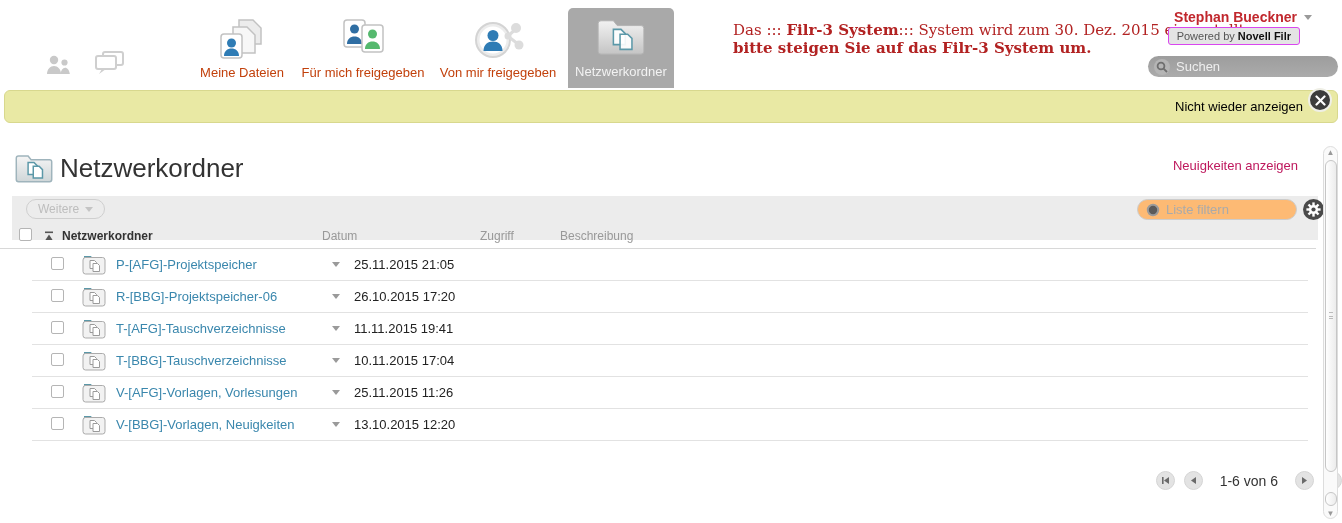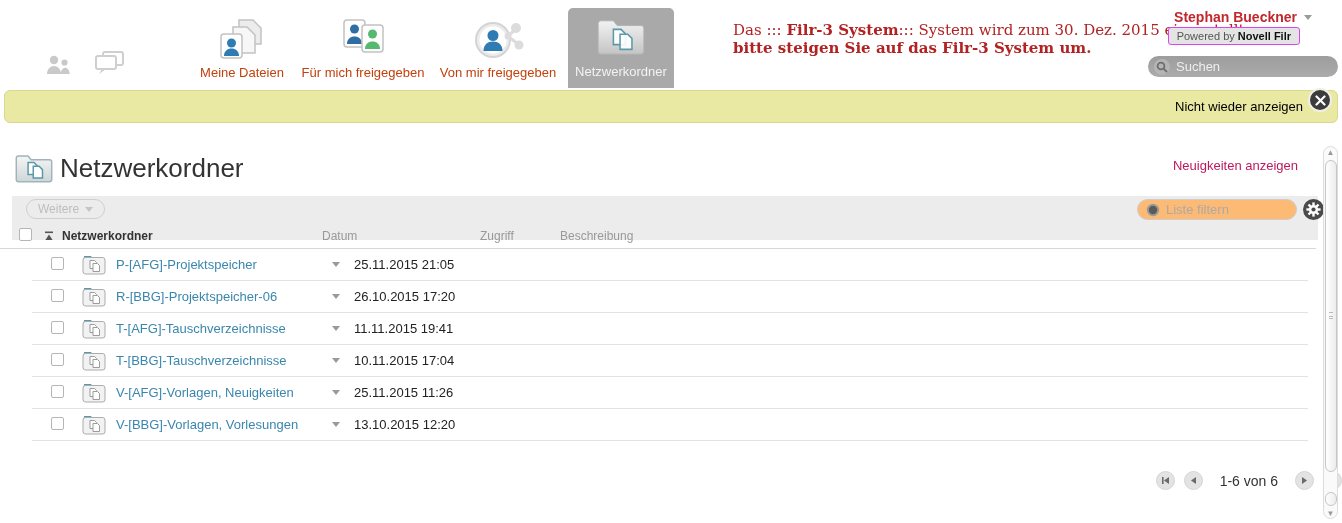--- a/index.html
+++ b/index.html
@@ -398,42 +398,42 @@
         <span style="display:flex;">
           <svg width="24" height="20" viewBox="0 0 24 20">
             <path d="M2 1 h7 l2 3 H2 z" fill="#5b98a8"></path>
             <rect x="1" y="2.5" width="22" height="16.5" rx="2.5" fill="#f2f2f2" stroke="#ababab"></rect>
             <g fill="#fff" stroke="#9a9a9a" stroke-width="1">
               <path d="M8 5.5 h4.5 l2 2 v6 H8 z"></path>
               <path d="M11 8.5 h4.5 l2 2 v6 H11 z"></path>
             </g>
           </svg>
         </span>
-        <a class="row-link">V-[AFG]-Vorlagen, Neuigkeiten</a>
+        <a class="row-link">V-[AFG]-Vorlagen, Vorlesungen</a>
         <span class="row-caret caret"></span>
       </span>
       <span class="cell-date">25.11.2015 11:26</span>
       <span class="cell-date"></span>
       <span class="cell-date"></span>
     </div>
 
     <div class="row grid-row">
       <span><input type="checkbox" class="cb" style=""></span>
       <span class="cell-name">
         <span style="display:flex;">
           <svg width="24" height="20" viewBox="0 0 24 20">
             <path d="M2 1 h7 l2 3 H2 z" fill="#5b98a8"></path>
             <rect x="1" y="2.5" width="22" height="16.5" rx="2.5" fill="#f2f2f2" stroke="#ababab"></rect>
             <g fill="#fff" stroke="#9a9a9a" stroke-width="1">
               <path d="M8 5.5 h4.5 l2 2 v6 H8 z"></path>
               <path d="M11 8.5 h4.5 l2 2 v6 H11 z"></path>
             </g>
           </svg>
         </span>
-        <a class="row-link">V-[BBG]-Vorlagen, Vorlesungen</a>
+        <a class="row-link">V-[BBG]-Vorlagen, Neuigkeiten</a>
         <span class="row-caret caret"></span>
       </span>
       <span class="cell-date">13.10.2015 12:20</span>
       <span class="cell-date"></span>
       <span class="cell-date"></span>
     </div>
   </div>
 
 <div class="pagination">
   <button class="pg-btn">

